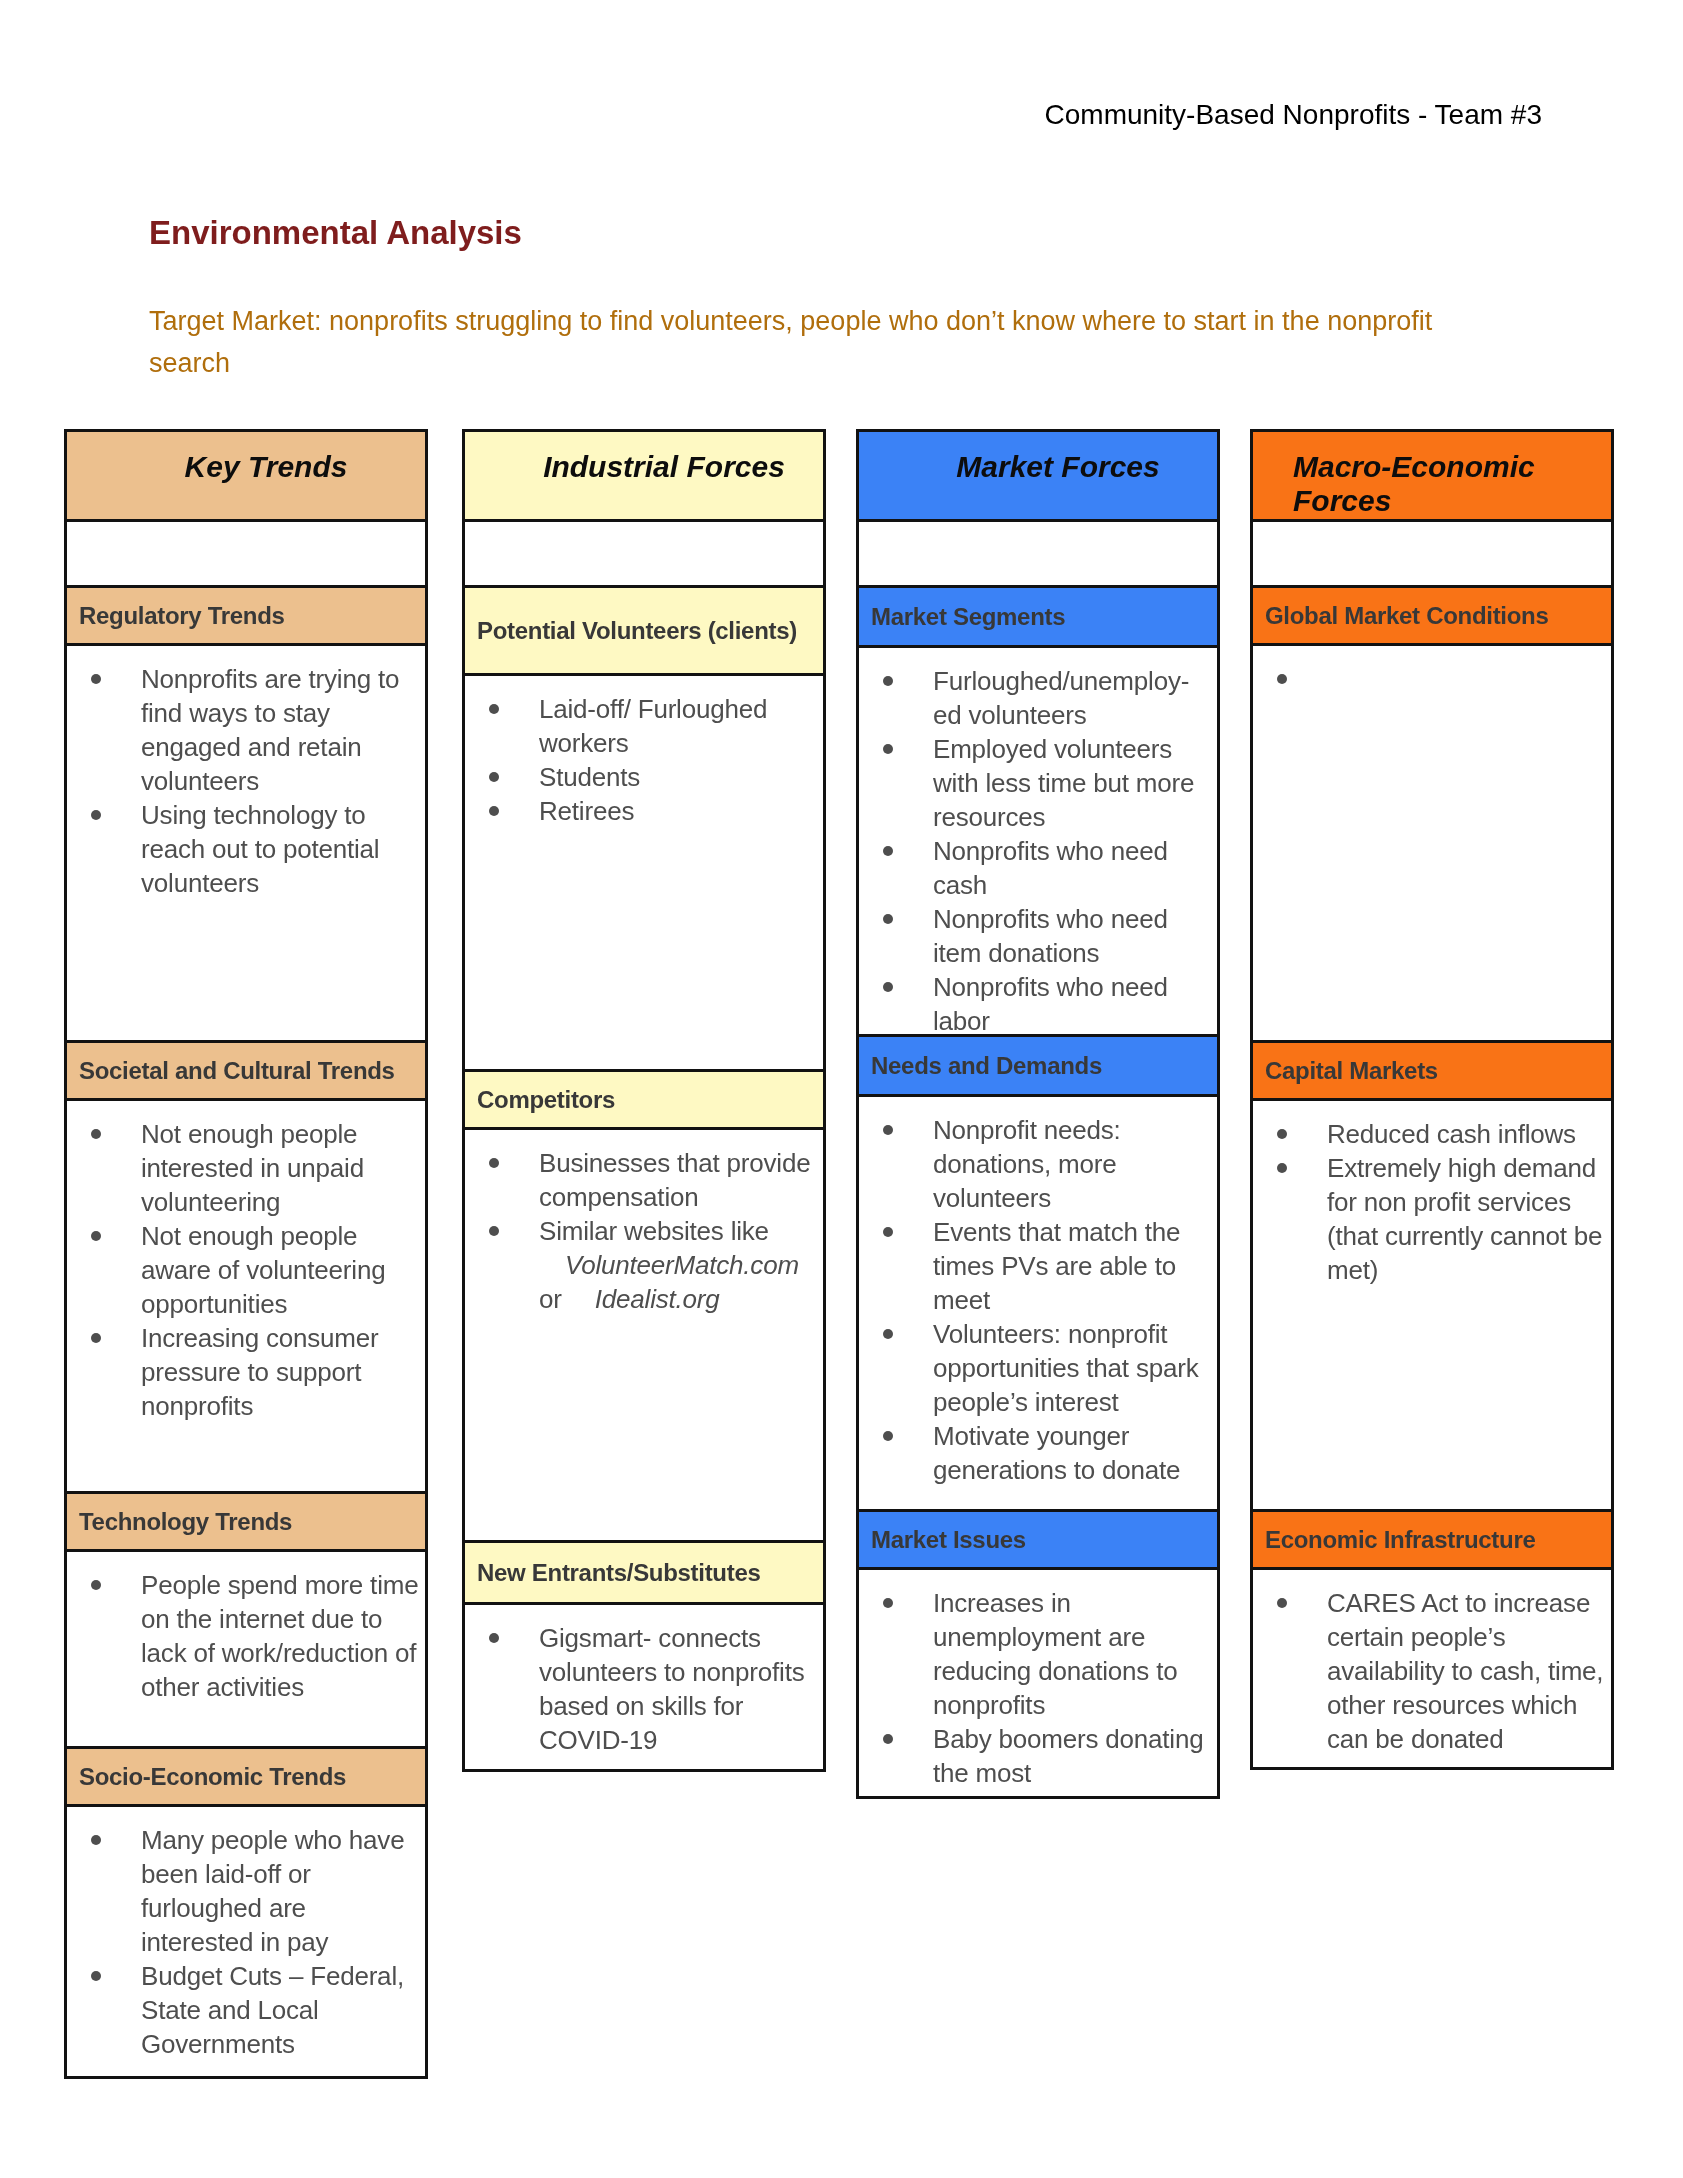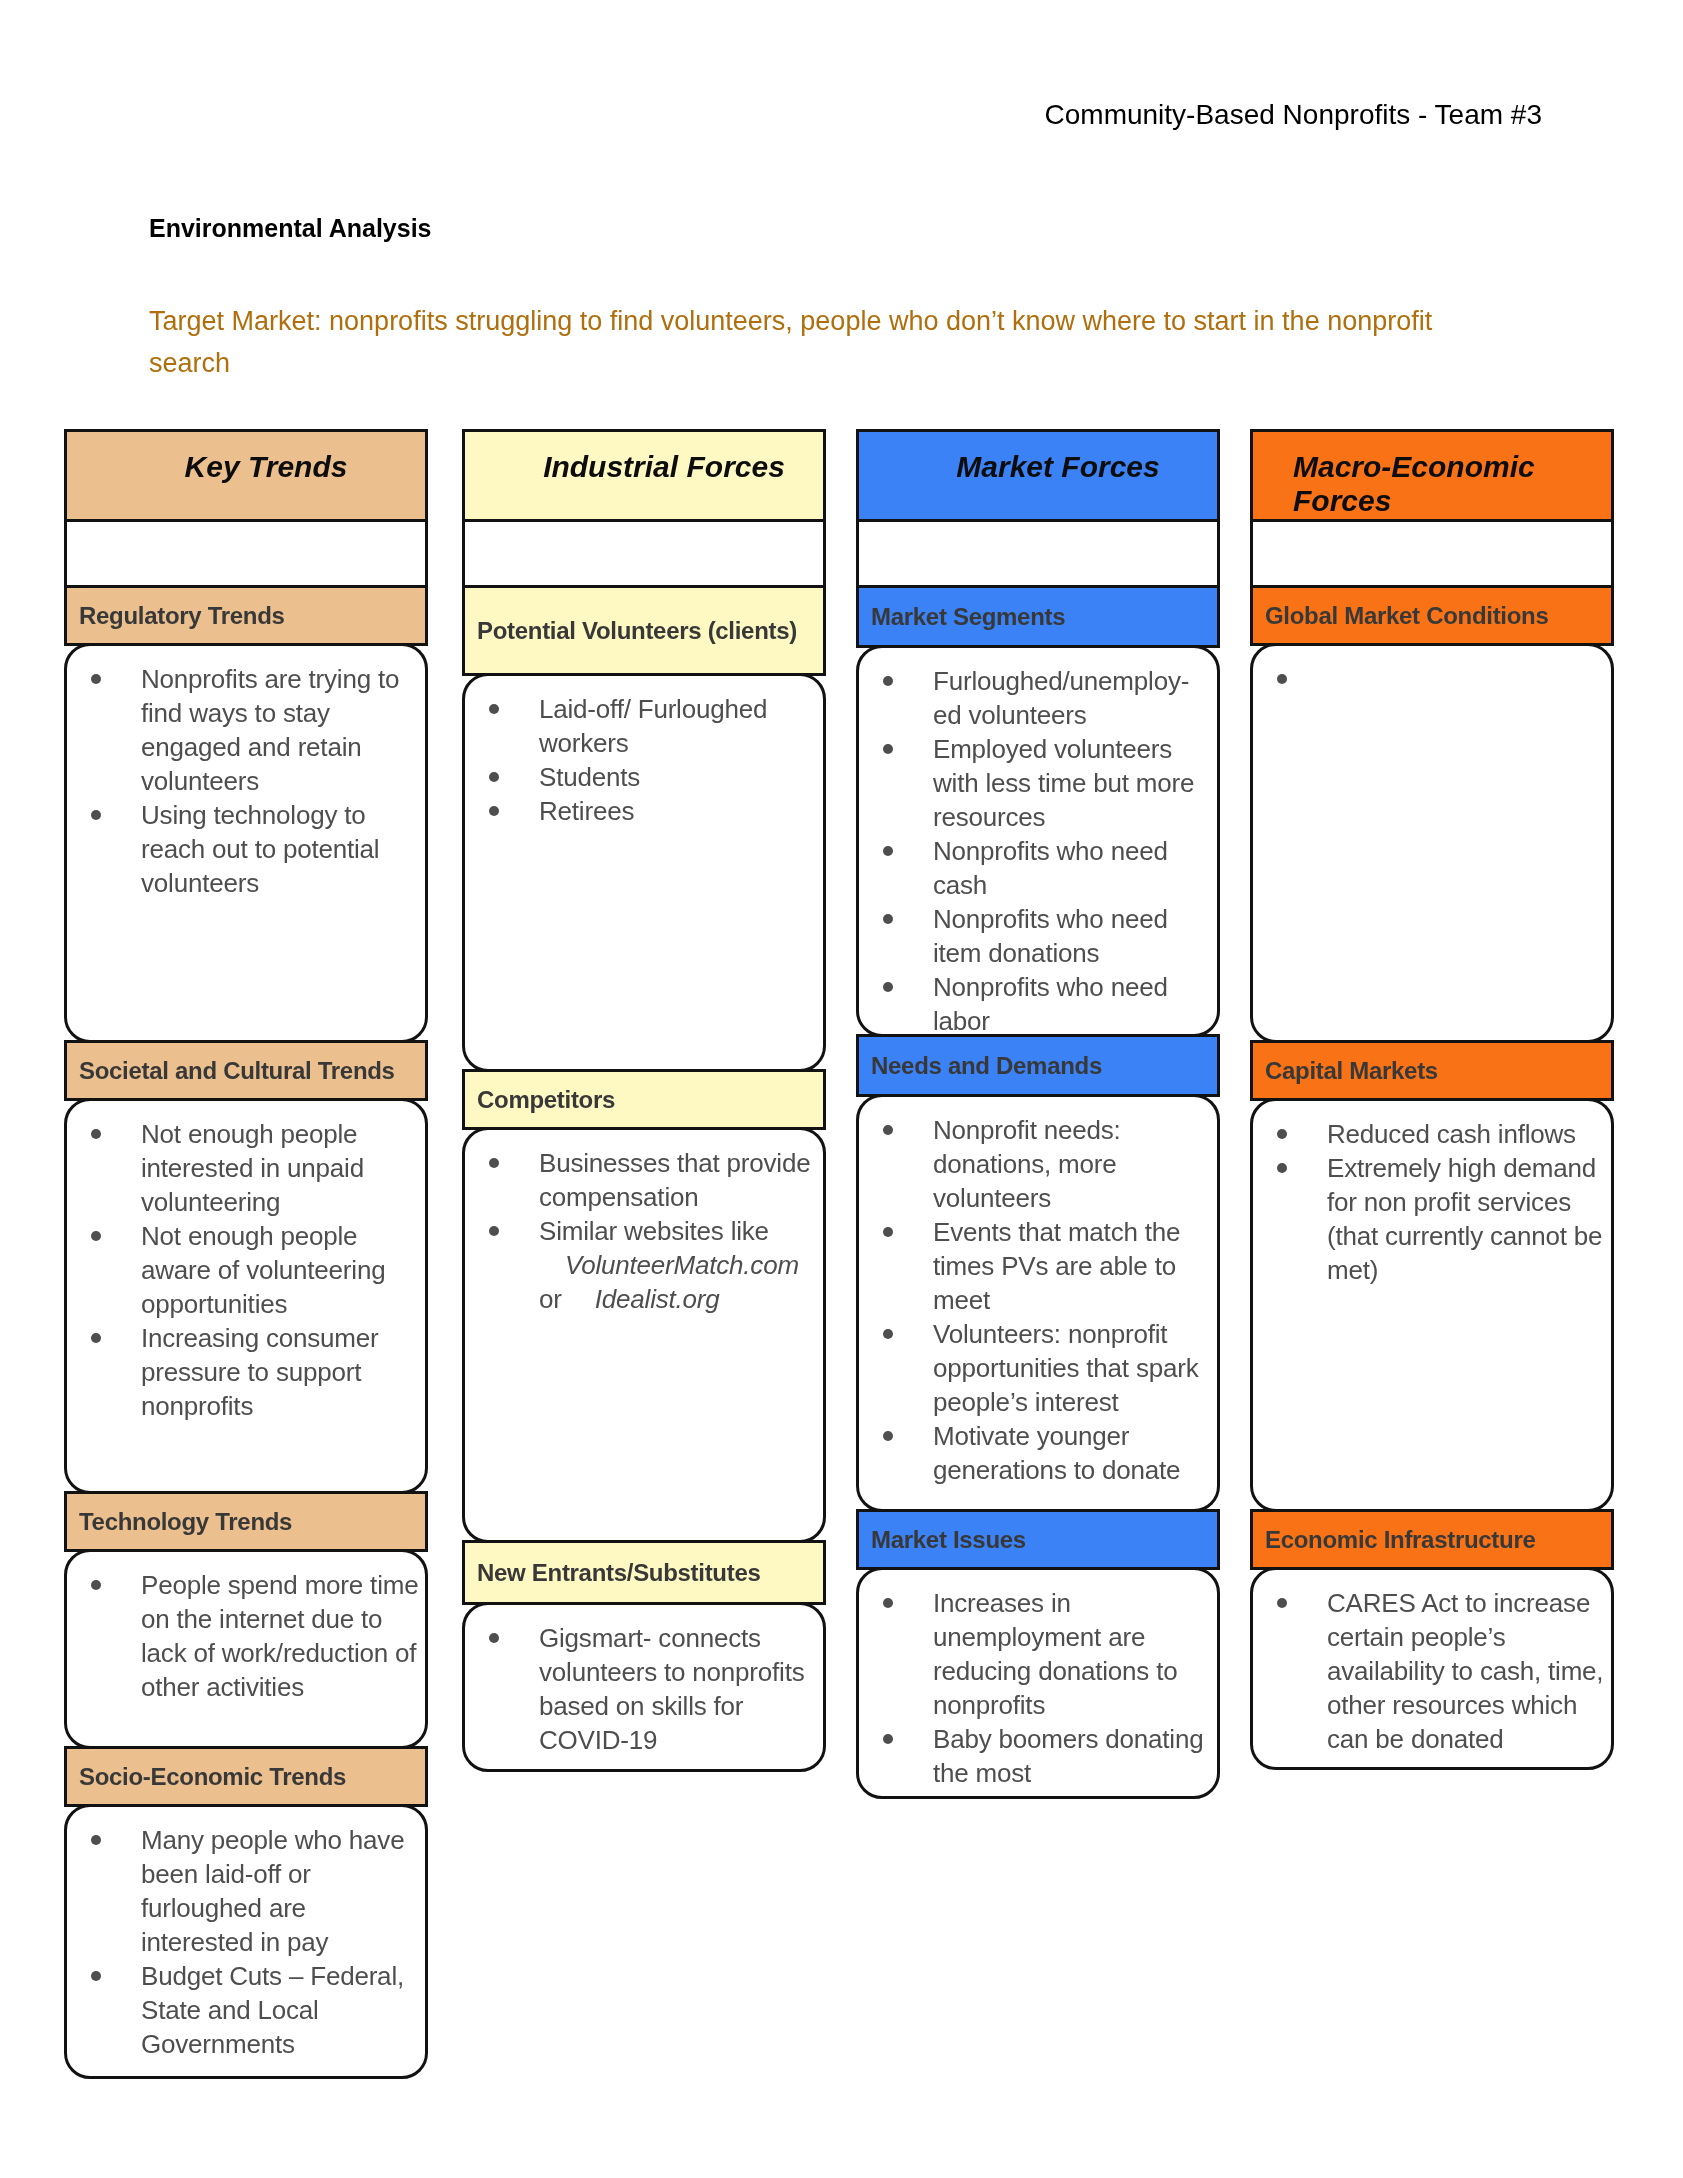--- a/index.html
+++ b/index.html
@@ -4,21 +4,21 @@
 <style>
   html,body{margin:0;padding:0;background:#ffffff;}
   .page{
     position:relative;width:1683px;height:2178px;background:#ffffff;
     font-family:"Liberation Sans", sans-serif;color:#4e4e4e;overflow:hidden;
   }
   .hdr{
     position:absolute;top:99px;right:141px;font-size:28px;color:#000000;
   }
   .title{
-    position:absolute;top:214px;left:149px;font-size:25px;font-weight:bold;color:#000000;
+    position:absolute;top:214px;left:149px;font-size:33px;font-weight:bold;color:#7f1d1d;
   }
   .subtitle{
     position:absolute;top:300px;left:149px;width:1346px;font-size:27px;line-height:42px;color:#B06E0C;
   }
   .col{position:absolute;top:429px;width:364px;}
   .box{
     box-sizing:border-box;width:364px;border:3px solid #121212;background:#ffffff;padding-left:40px;
   }
   .box + .box{margin-top:-3px;}
   .mhead{
@@ -30,21 +30,21 @@
     font-size:24px;font-weight:bold;color:#383838;letter-spacing:-0.3px;
   }
   .shead span{white-space:nowrap;}
   .shead.wrap{line-height:30px;}
   .shead.wrap span{white-space:normal;}
   .spacer{background:#ffffff;}
   .bg1{background:#ECC08E;}
   .bg2{background:#fef9c3;}
   .bg3{background:#3b82f6;}
   .bg4{background:#f97316;}
-  .body{padding:16px 6px 0 24px;overflow:hidden;border-radius:26px;}
+  .body{padding:16px 6px 0 24px;overflow:hidden;}
   .bli{display:flex;margin:0;}
   .dot{
     flex:0 0 10px;width:10px;height:10px;border-radius:50%;background:#4e4e4e;margin-top:12px;
   }
   .txt{margin-left:40px;font-size:26px;line-height:34px;letter-spacing:-0.2px;color:#4e4e4e;}
   .it{font-style:italic;margin-left:26px;}
 </style>
 </head>
 <body>
 

